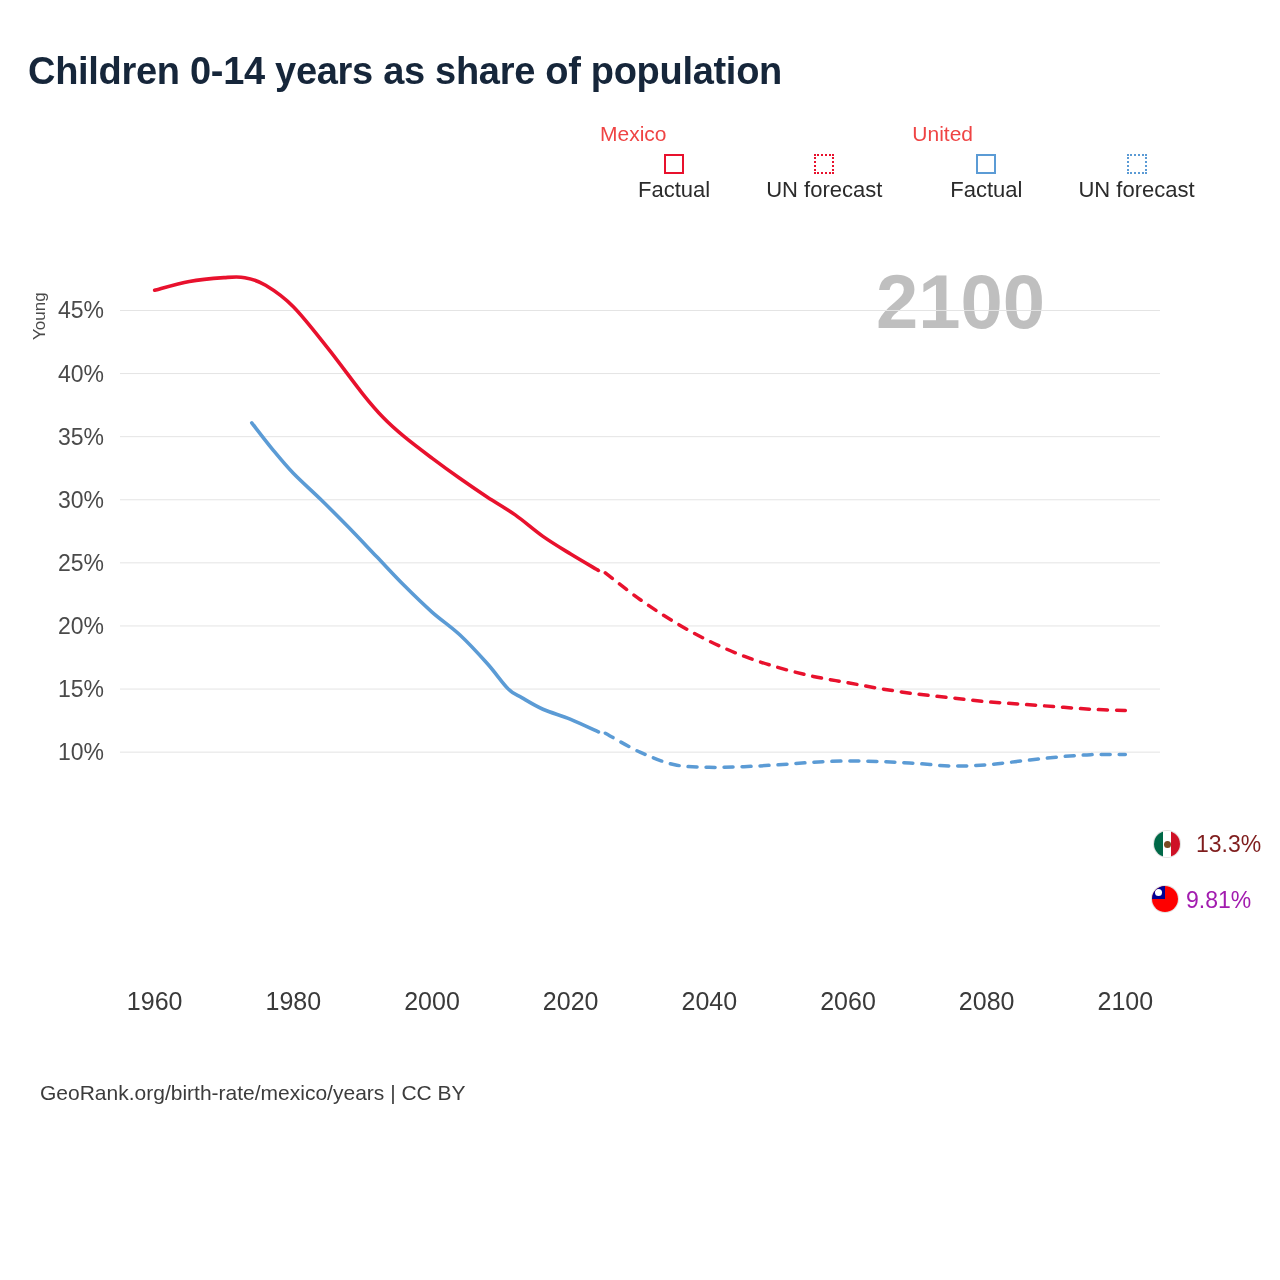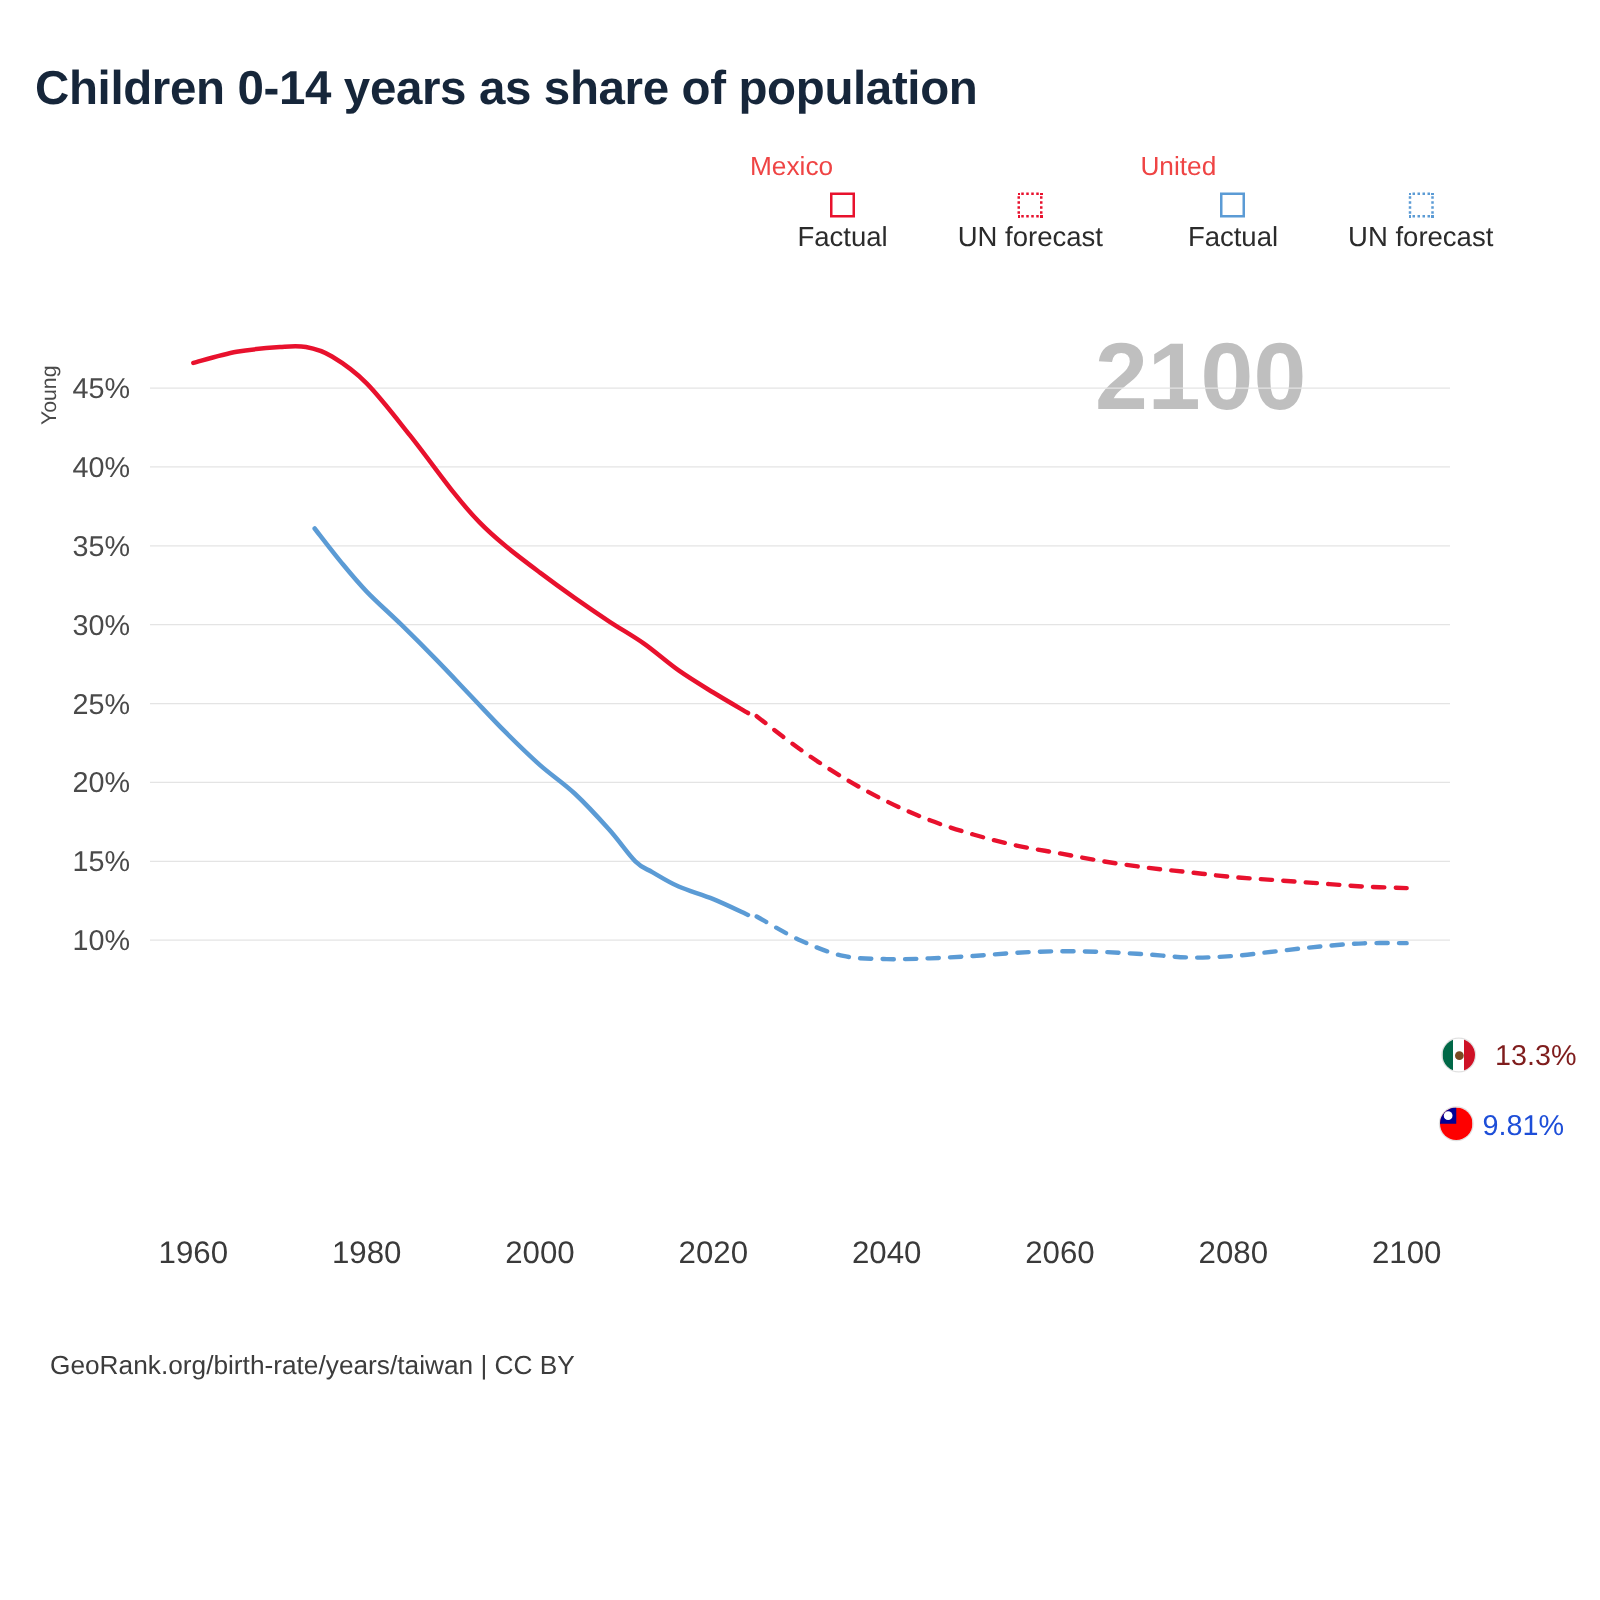--- a/index.html
+++ b/index.html
@@ -93,21 +93,21 @@
     font-weight: bold;
     color: #bfbfbf;
     letter-spacing: 0px;
   }
   .endlabel {
     position: absolute;
     font-size: 23px;
     white-space: nowrap;
   }
   .endlabel.mx { color: #7f1d1d; left: 1196px; top: 831px; }
-  .endlabel.tw { color: #1d4ed8; left: 1186px; top: 887px; }
+  .endlabel.tw { color: #a21caf; left: 1186px; top: 887px; }
   .flag-dot {
     position: absolute;
     width: 26px;
     height: 26px;
     border-radius: 50%;
     overflow: hidden;
     box-shadow: 0 0 0 1px rgba(0,0,0,0.12);
   }
   .flag-dot.mx { left: 1154px; top: 831px; }
   .flag-dot.tw { left: 1152px; top: 886px; }
@@ -234,16 +234,16 @@
   <div class="flag-dot mx">
       <div class="flag-mx-stripes"></div>
     </div>
   <div class="flag-dot tw">
       <div class="flag-tw-field"></div>
     </div>
   <div class="endlabel mx">13.3%</div>
   <div class="endlabel tw">9.81%</div>
 
   <div class="footer">
-    <div class="footer-link">GeoRank.org/birth-rate/years/taiwan | CC BY</div>
+    <div class="footer-link">GeoRank.org/birth-rate/mexico/years | CC BY</div>
   </div>
 
 </div>
 
 </body></html>

